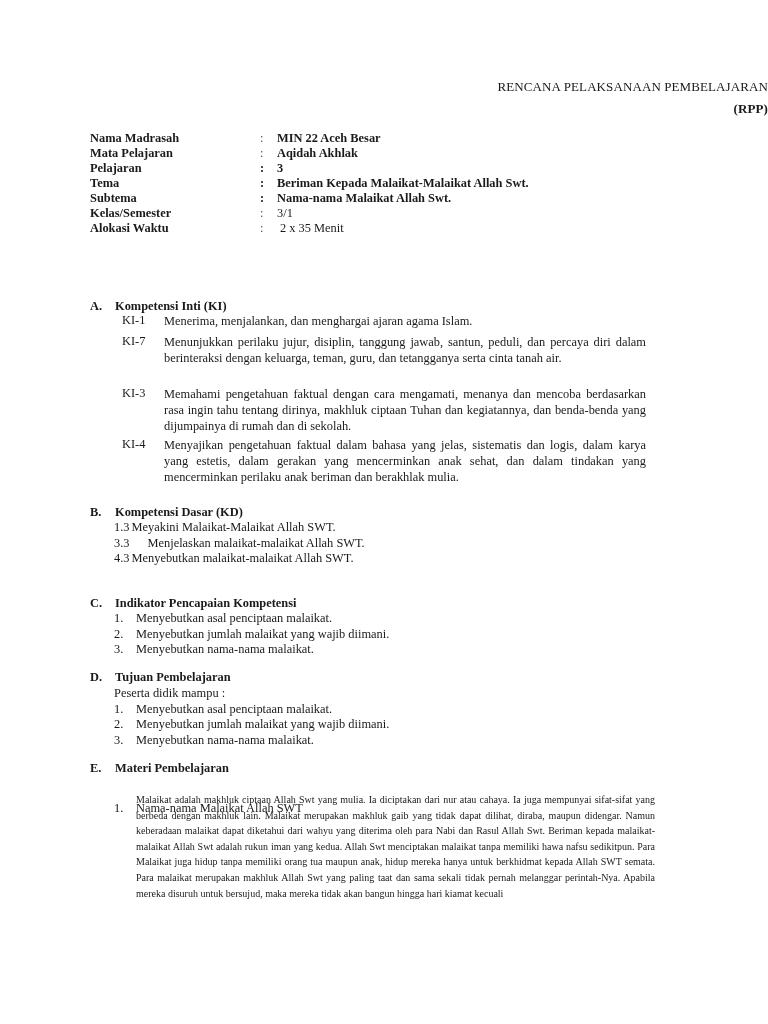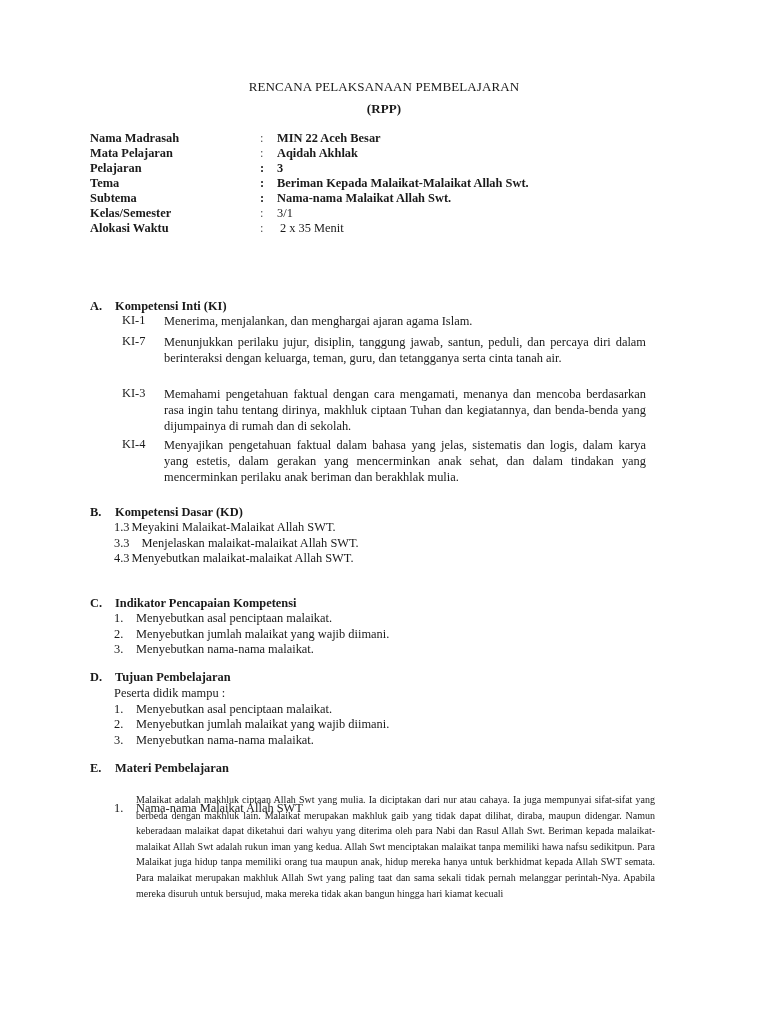--- a/index.html
+++ b/index.html
@@ -1,19 +1,19 @@
 <!DOCTYPE html>
 <html><head>
 <meta charset="utf-8">
 <style>
   html, body { margin: 0; padding: 0; background: #ffffff; }
   body { width: 768px; height: 1024px; overflow: hidden; position: relative;
          font-family: "Liberation Serif", "DejaVu Serif", serif; color: #1a1a1a; font-size: 12.4px; }
   .page { position: absolute; left: 0; top: 0; width: 768px; height: 1024px; }
-  .title { position: absolute; left: 0; width: 768px; text-align: center; font-size: 13px; letter-spacing: 0.1px; }
+  .title { position: absolute; left: 0; width: 768px; text-align: right; font-size: 13px; letter-spacing: 0.1px; }
   .t1 { top: 79px; }
   .t2 { top: 101px; font-weight: bold; }
 
   .meta { position: absolute; left: 90px; top: 131px; }
   .meta-row { height: 15px; line-height: 15px; position: relative; width: 600px; }
   .meta-label { position: absolute; left: 0; font-weight: bold; }
   .meta-colon { position: absolute; left: 170px; }
   .meta-value { position: absolute; left: 187px; }
   .bold { font-weight: bold; }
   .faint { color: #555; }
@@ -97,21 +97,21 @@
   <div class="ki" style="top:437px">
     <span class="ki-code">KI-4</span>
     <div class="ki-text">Menyajikan pengetahuan faktual dalam bahasa yang jelas, sistematis dan logis, dalam karya yang estetis, dalam gerakan yang mencerminkan anak sehat, dan dalam tindakan yang mencerminkan perilaku anak beriman dan berakhlak mulia.</div>
   </div>
 
   <div class="sec-head" style="top:505px">
     <span class="letter">B.</span><span>Kompetensi Dasar (KD)</span>
   </div>
   <div class="list kd" style="top:520px">
     <div class="list-row"><span class="num">1.3</span><span>Meyakini Malaikat-Malaikat Allah SWT.</span></div>
-    <div class="list-row"><span class="num" style="padding-right:12px">3.3</span><span>Menjelaskan malaikat-malaikat Allah SWT.</span></div>
+    <div class="list-row"><span class="num" style="padding-right:18px">3.3</span><span>Menjelaskan malaikat-malaikat Allah SWT.</span></div>
     <div class="list-row"><span class="num">4.3</span><span>Menyebutkan malaikat-malaikat Allah SWT.</span></div>
   </div>
 
   <div class="sec-head" style="top:596px">
     <span class="letter">C.</span><span>Indikator Pencapaian Kompetensi</span>
   </div>
   <div class="list" style="top:611px">
     <div class="list-row"><span class="num">1.</span><span>Menyebutkan asal penciptaan malaikat.</span></div>
     <div class="list-row"><span class="num">2.</span><span>Menyebutkan jumlah malaikat yang wajib diimani.</span></div>
     <div class="list-row"><span class="num">3.</span><span>Menyebutkan nama-nama malaikat.</span></div>

